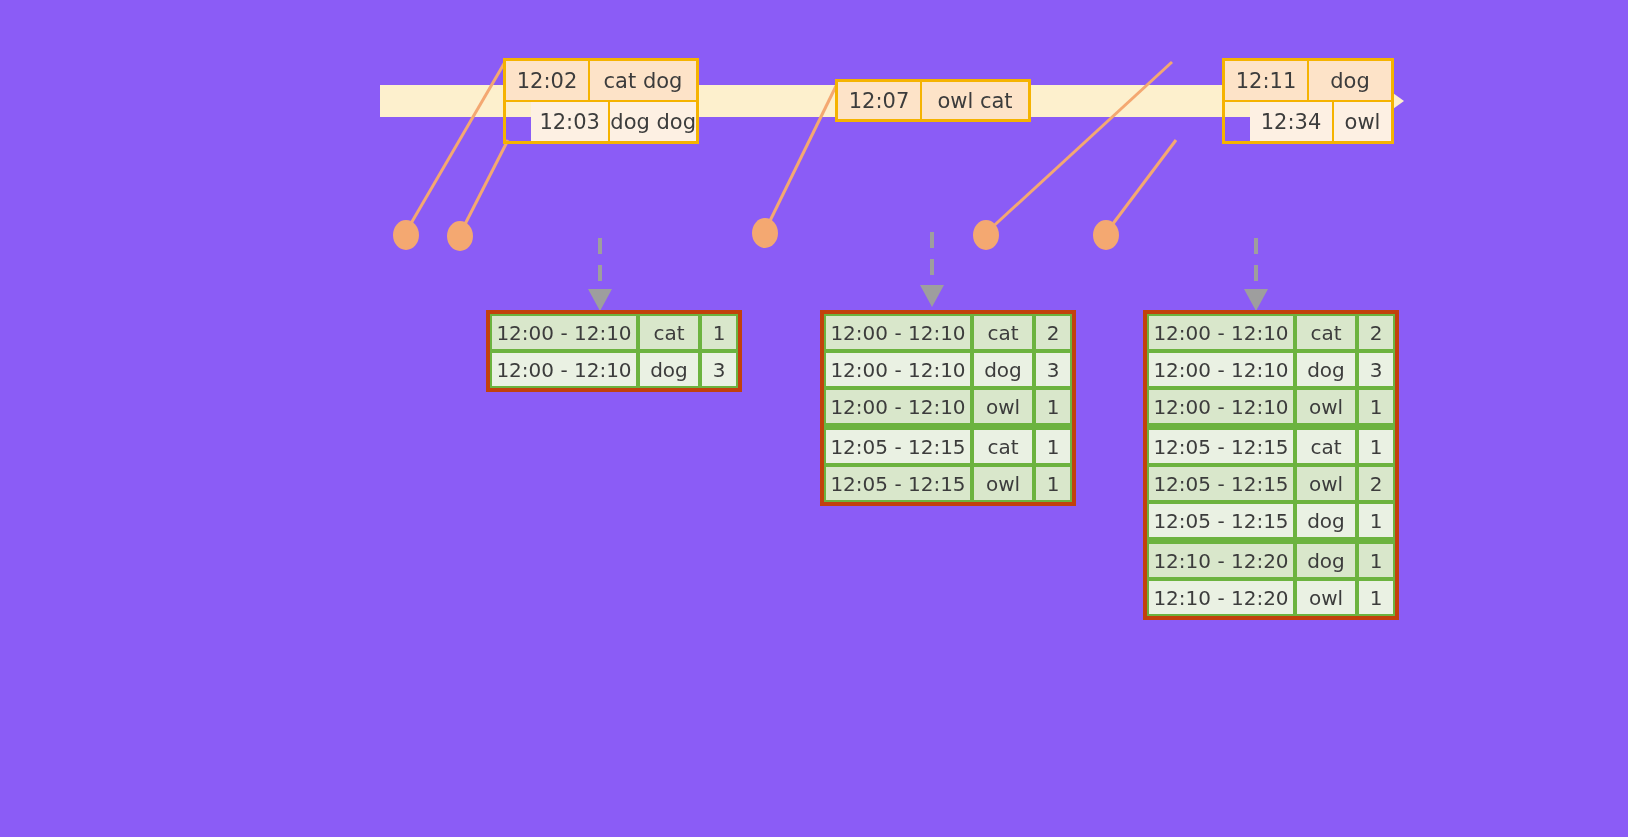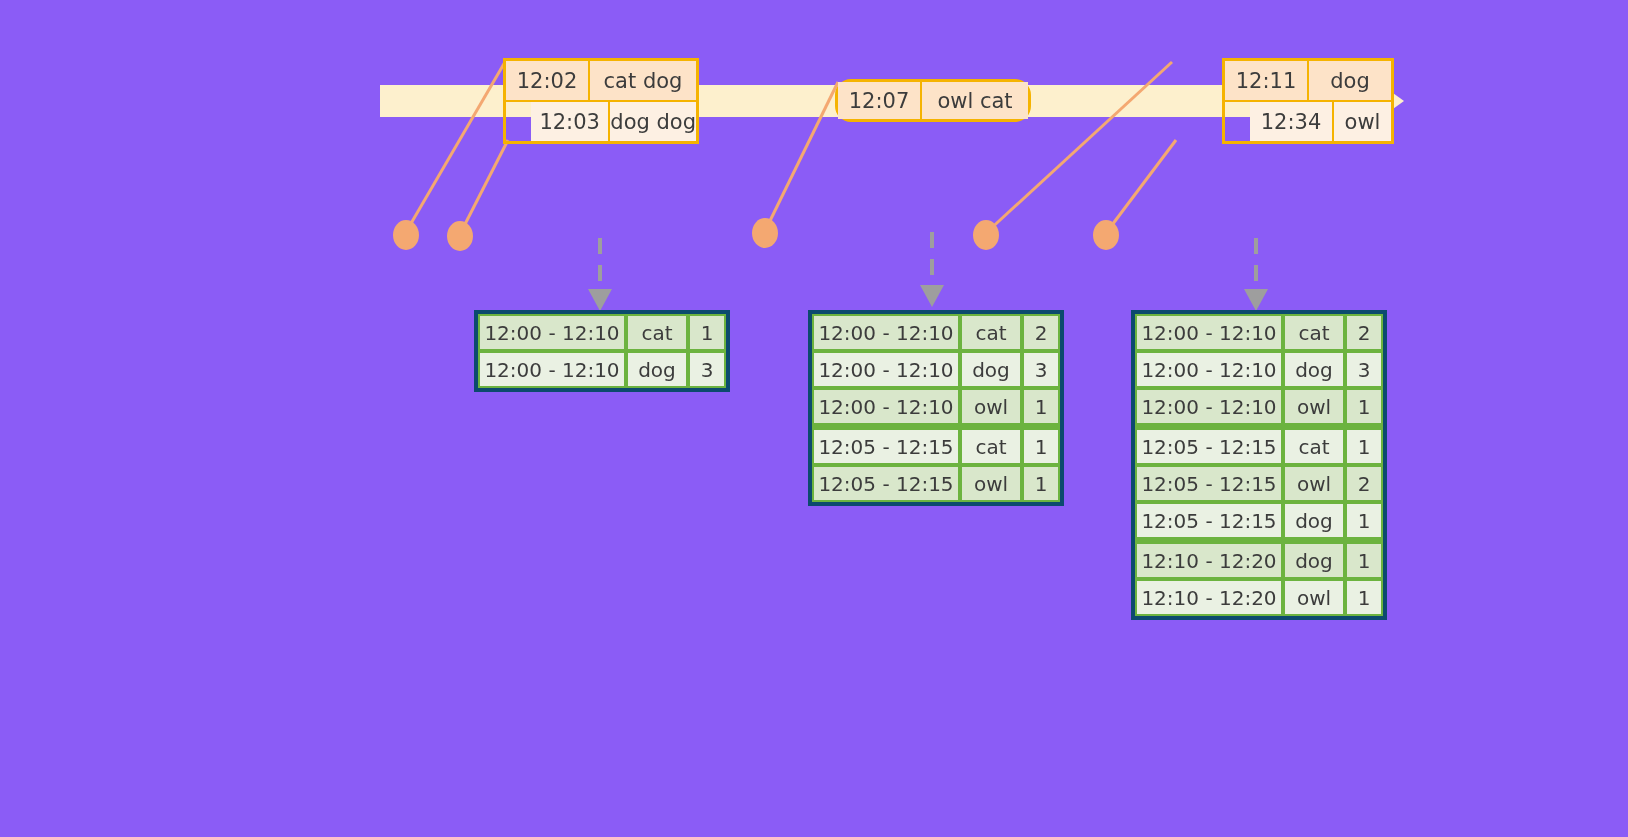--- a/index.html
+++ b/index.html
@@ -63,24 +63,25 @@
   }
   .event-cell.words {
     flex: 1 1 auto;
   }
   .ev-shade-a .event-cell { background: #fde3c8; }
   .ev-shade-b .event-cell { background: #fdf0e3; }
 
   
   .result-table {
     position: absolute;
-    border: 4px solid #0c4a6e;
+    border: 4px solid #c2410c;
     box-sizing: border-box;
     background: #6cb33f;
     z-index: 5;
+    margin-left: 12px;
   }
   .rt-row {
     display: flex;
     flex-direction: row;
     height: 37px;
   }
   .rt-cell {
     display: flex;
     align-items: center;
     justify-content: center;
@@ -142,21 +143,21 @@
     <div class="event-row ev-shade-a">
       <div class="event-cell time">12:02</div>
       <div class="event-cell words">cat dog</div>
     </div>
     <div class="event-row ev-shade-b">
       <div class="event-cell time">12:03</div>
       <div class="event-cell words">dog dog</div>
     </div>
   </div>
 
-  <div class="event-group" style="left:835px; top:79px; width:196px; height:43px;border-radius:16px;">
+  <div class="event-group" style="left:835px; top:79px; width:196px; height:43px;">
     <div class="event-row ev-shade-a">
       <div class="event-cell time">12:07</div>
       <div class="event-cell words">owl cat</div>
     </div>
   </div>
 
   <div class="event-group" style="left:1222px; top:58px; width:172px; height:86px;">
     <div class="event-row ev-shade-a">
       <div class="event-cell time">12:11</div>
       <div class="event-cell words">dog</div>

